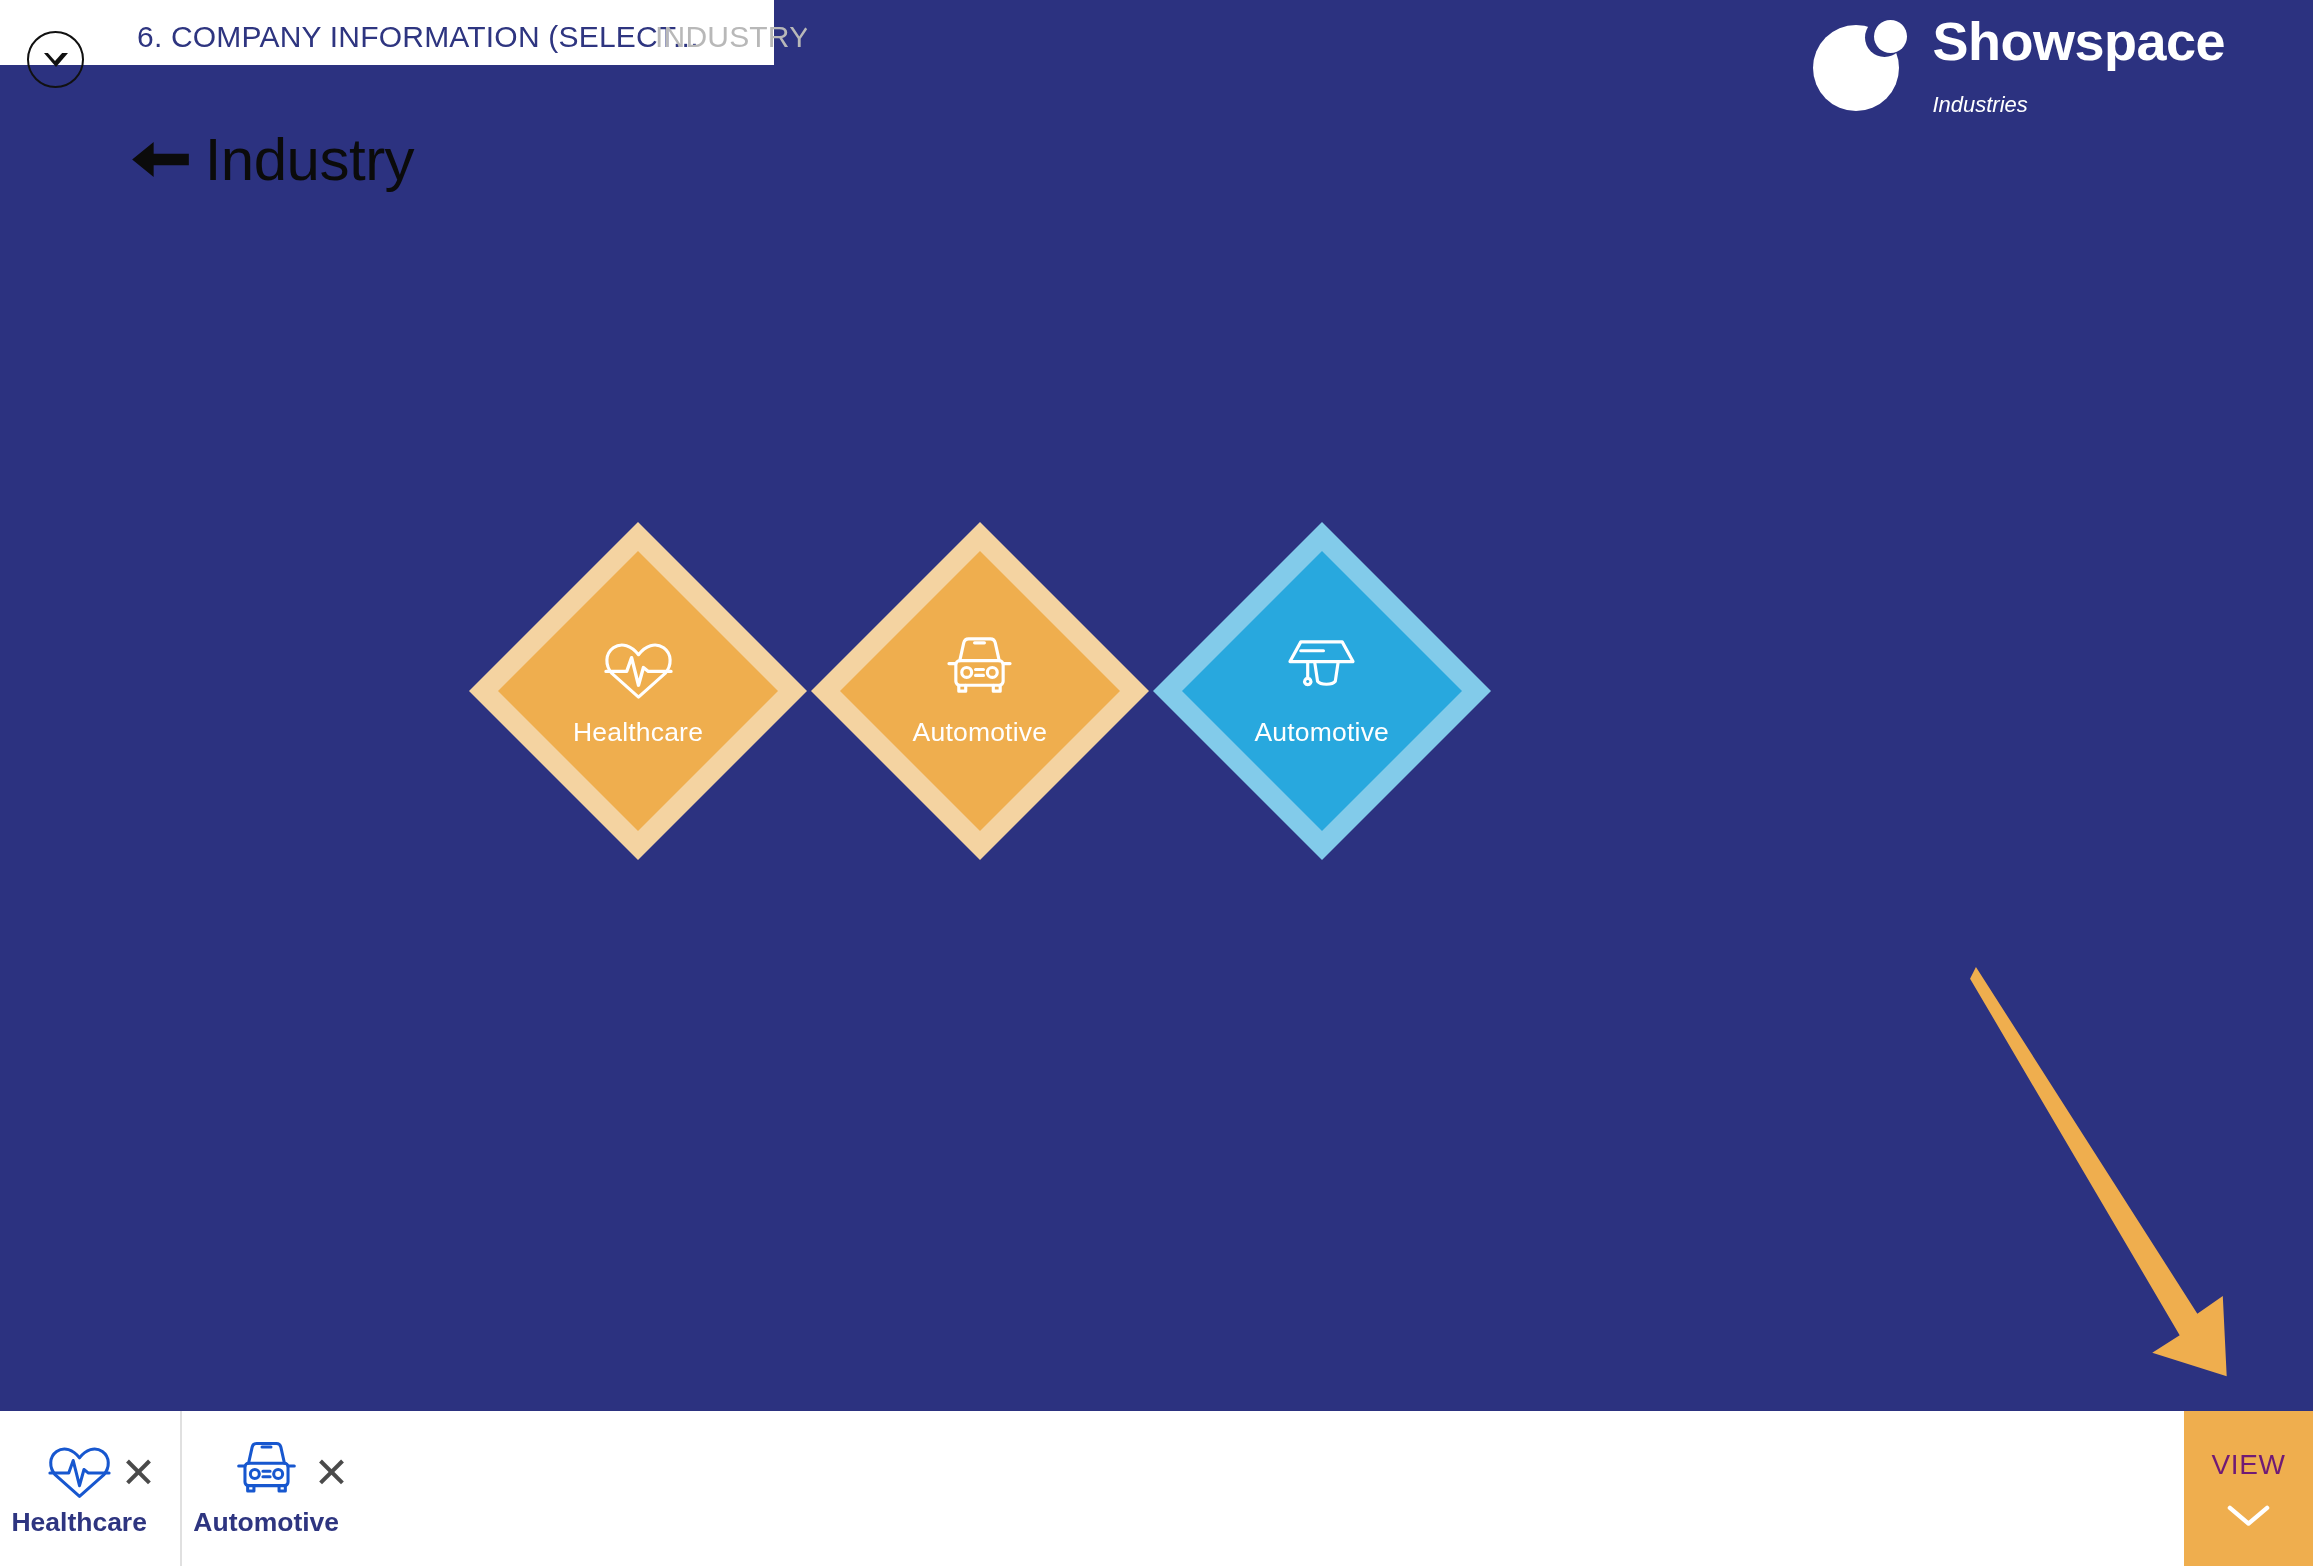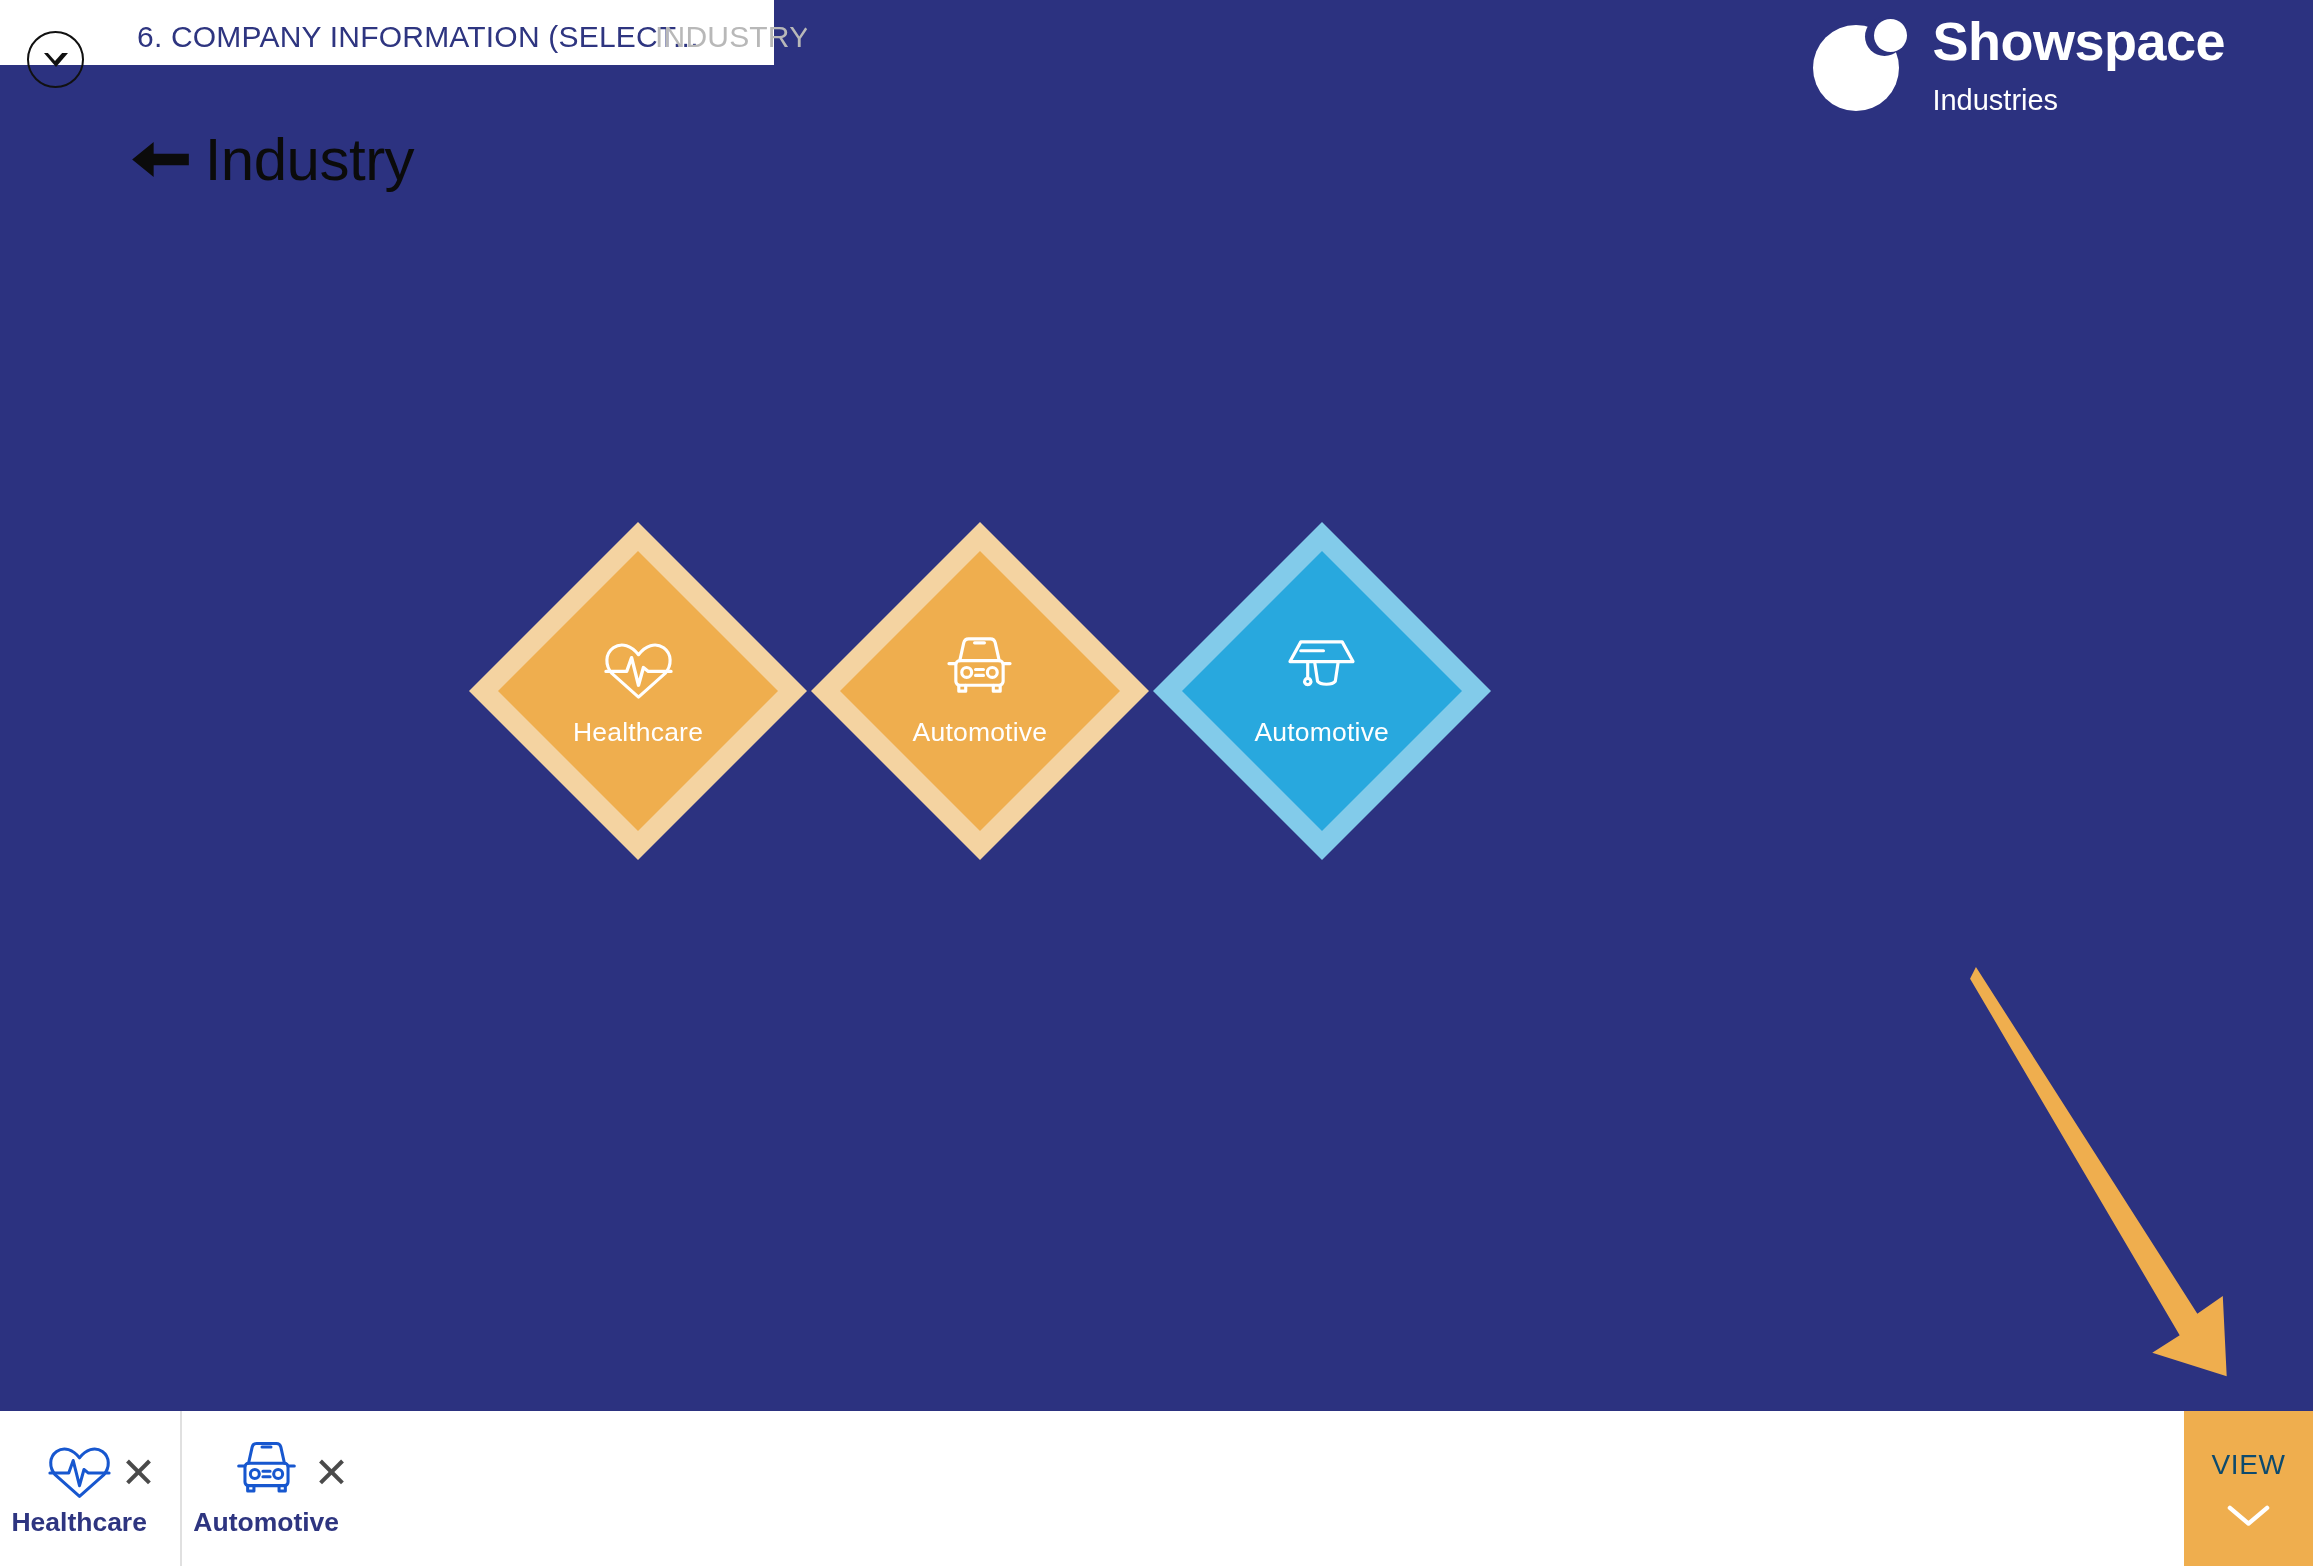--- a/index.html
+++ b/index.html
@@ -119,23 +119,24 @@
     background: #FFFFFF;
   }
   .brand-text { line-height: 1; }
   .brand-name {
     font-size: 54px;
     font-weight: bold;
     color: #FFFFFF;
     letter-spacing: -0.5px;
   }
   .brand-sub {
-    font-size: 29px;
+    font-size: 22px;
     color: #FFFFFF;
-    margin-top: 18px;
+    margin-top: 26px;
+    font-style: italic;
   }
 
   
   .page-title-row {
     position: absolute;
     left: 130px;
     top: 125px;
     display: flex;
     align-items: center;
     gap: 13.7px;
@@ -272,21 +273,21 @@
     background: #EFAE4E;
     display: flex;
     flex-direction: column;
     align-items: center;
     justify-content: center;
     gap: 21.6px;
     cursor: pointer;
   }
   .view-label {
     font-size: 28px;
-    color: #0c4a6e;
+    color: #701a75;
     letter-spacing: 0.6px;
   }
   .view-chevron { display: block; }
 </style>
 </head>
 <body>
 
 <div id="app">
 
   <div class="crumb-tab">

